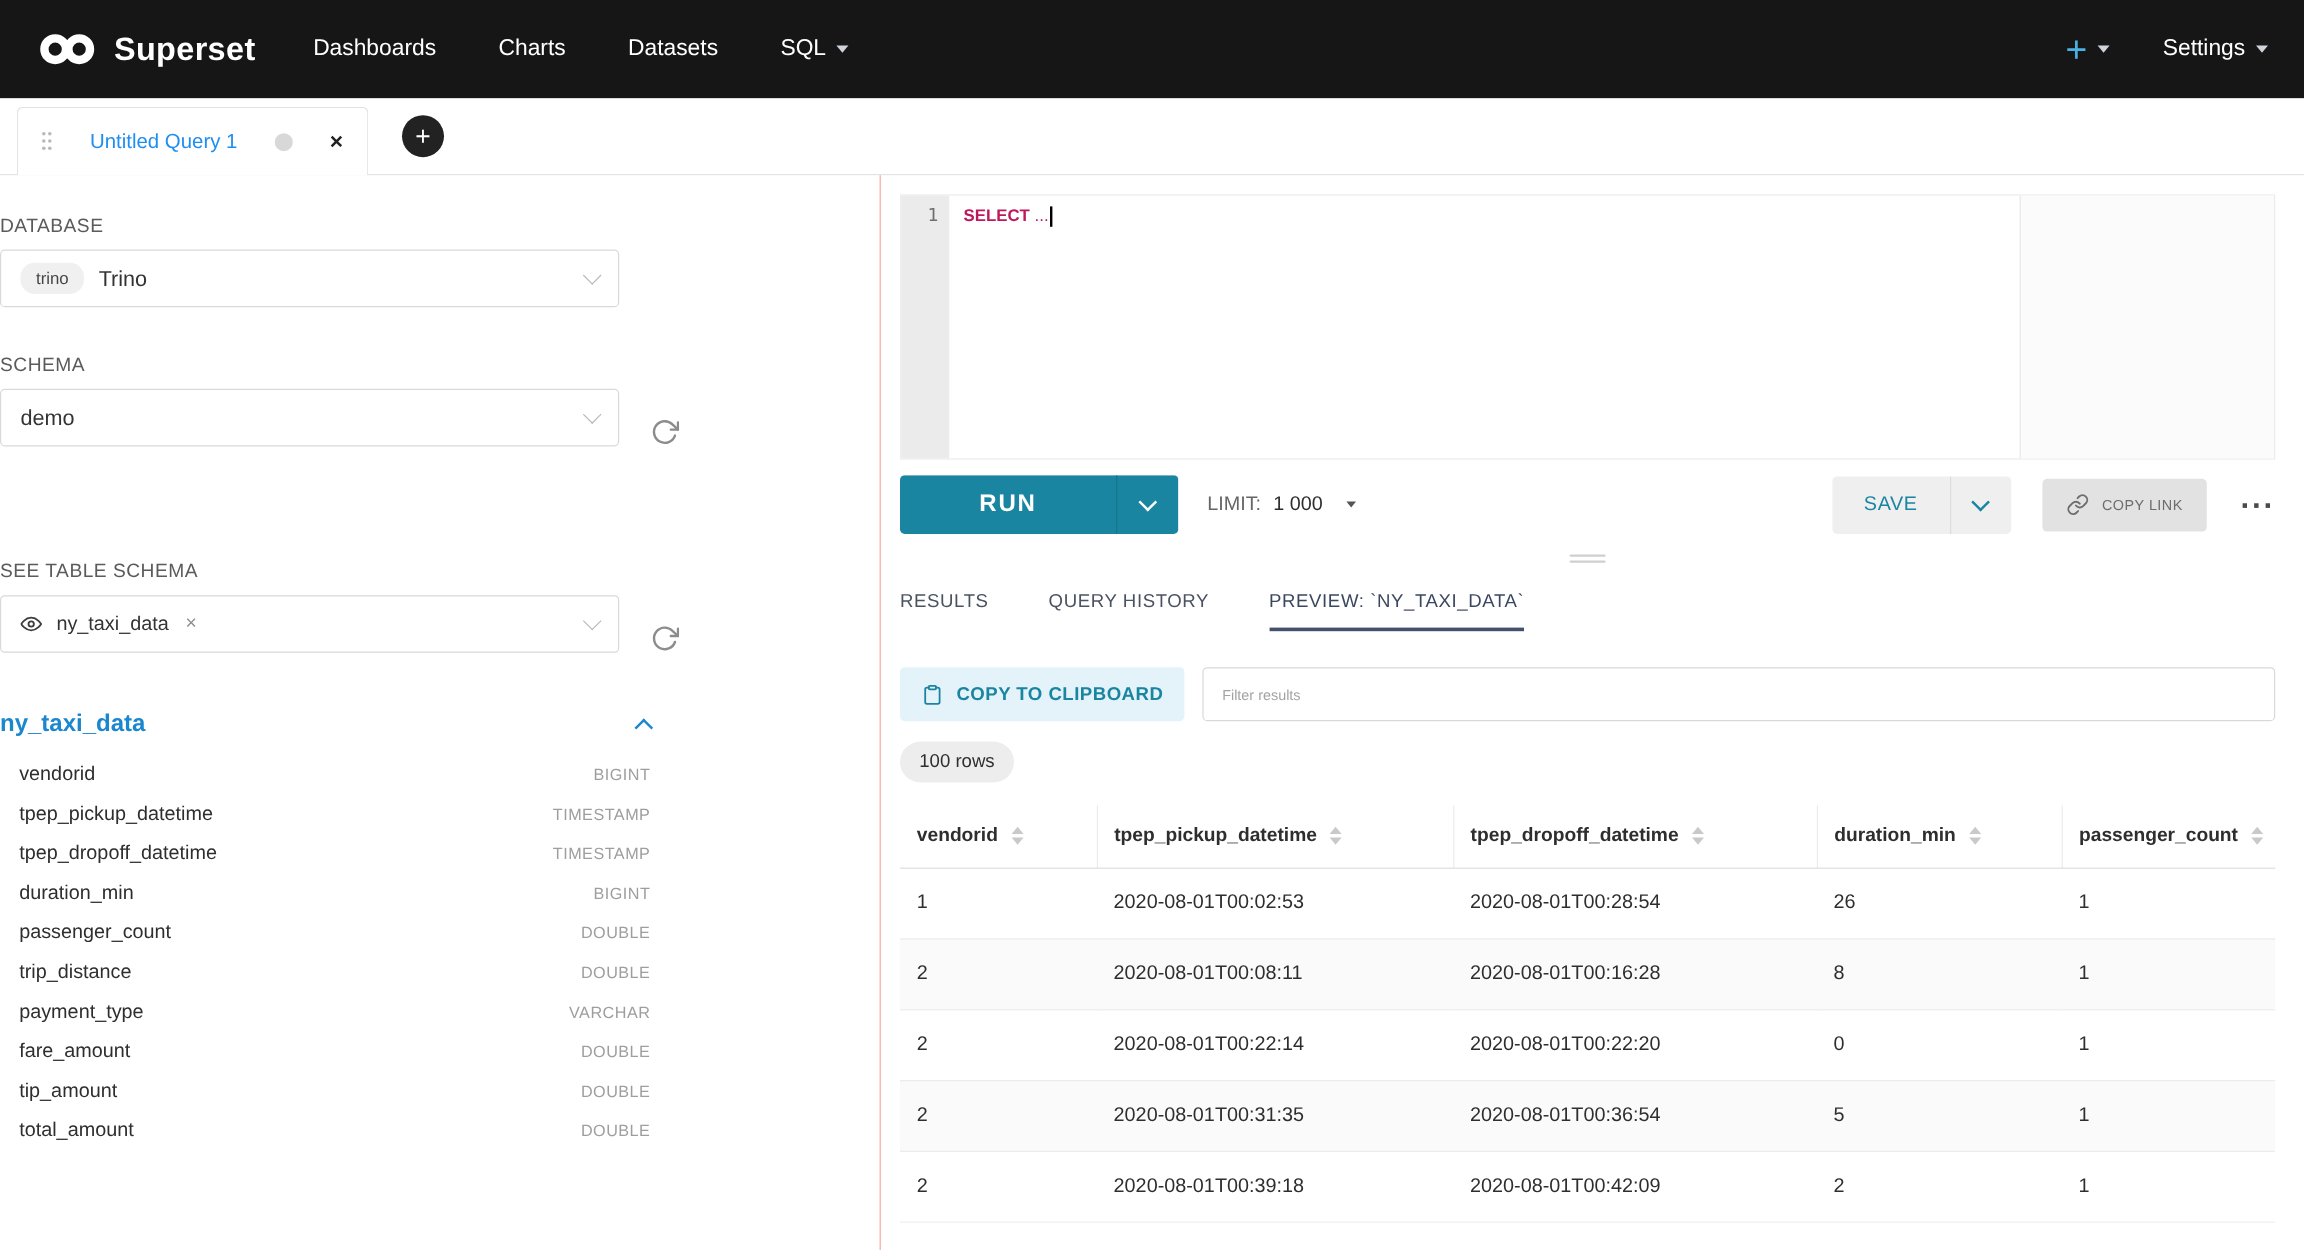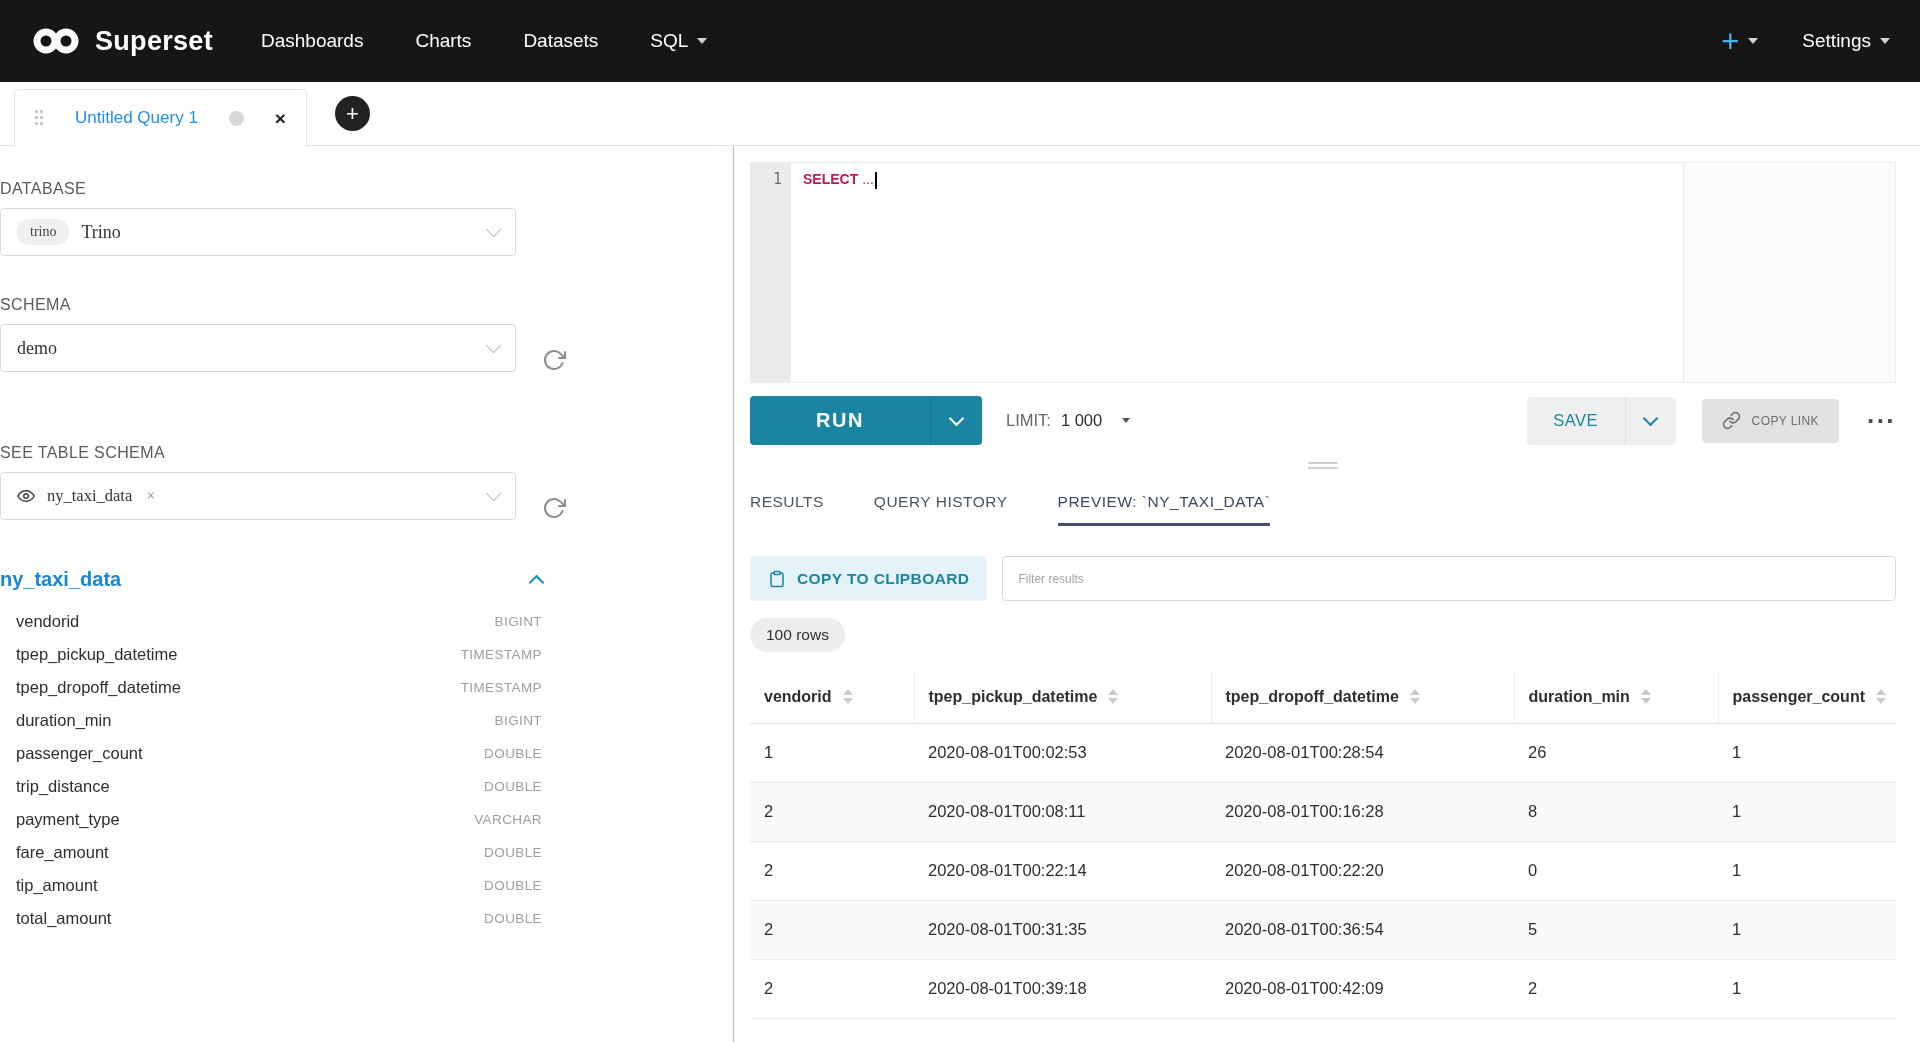--- a/index.html
+++ b/index.html
@@ -31,22 +31,22 @@
 
   
   .content { display:flex; height:902px; }
   .sidebar { width:734px; border-right:1px solid #fca5a5; }
   .main { flex:1; min-width:0; padding:0 24px 0 16px; }
 
   
   .field-label { font-size:16px; color:#5b5b5b; letter-spacing:.4px; }
   .lbl-db { margin-top:34px; }
   .lbl-schema { margin-top:40px; }
-  .lbl-table { margin-top:72px; }
-  .select { margin-top:10px; width:516px; height:48px; border:1px solid #d9d9d9; border-radius:4px; background:#fff; display:flex; align-items:center; padding:0 16px; gap:12px; cursor:pointer; flex:none;font-family:Liberation Serif, serif; }
+  .lbl-table { margin-top:96px; }
+  .select { margin-top:10px; width:516px; height:48px; border:1px solid #d9d9d9; border-radius:4px; background:#fff; display:flex; align-items:center; padding:0 16px; gap:12px; cursor:pointer; flex:none; }
   .select-value { font-size:18px; color:#333; }
   .select-value.sm { font-size:16.5px; }
   .badge { background:#f0f0f0; border-radius:12px; padding:5px 13px; font-size:14px; color:#454545; }
   .chev { width:11px; height:11px; border-right:1.8px solid #b9b9b9; border-bottom:1.8px solid #b9b9b9; transform:rotate(45deg); margin-top:-5px; }
   .select .chev { margin-left:auto; }
   .select-row { display:flex; align-items:flex-end; gap:26px; width:556px; }
   .refresh-btn { color:#8c8c8c; display:flex; margin-top:8px; cursor:pointer; }
   .remove-x { color:#8c8c8c; font-size:16px; margin-left:2px; cursor:pointer; }
   .eye { display:flex; color:#3d3d3d; }
 

